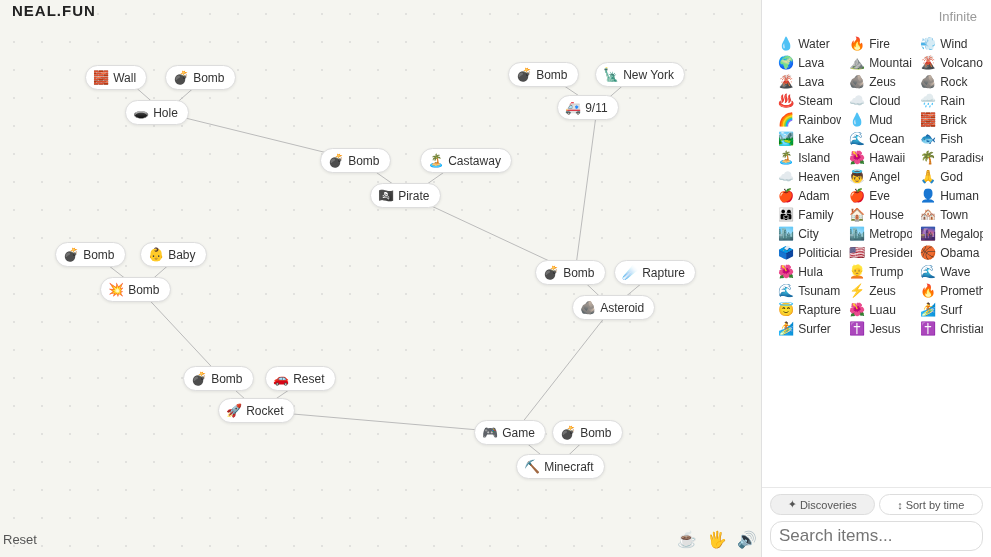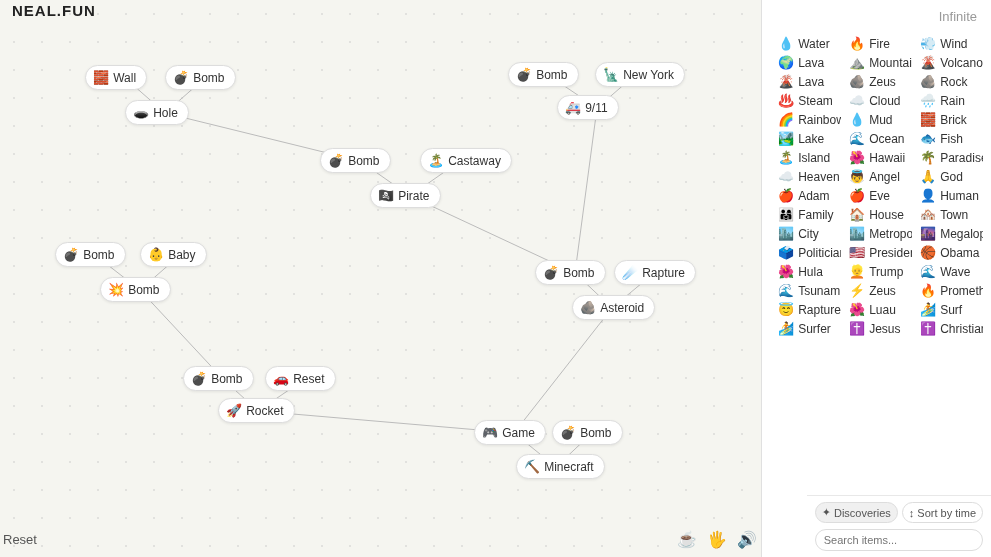--- a/index.html
+++ b/index.html
@@ -165,21 +165,21 @@
 
     .footer-tab.active {
       background: #f0f0f0;
     }
 
     .search-box {
       width: 100%;
       padding: 4px 8px;
       border: 1px solid #ddd;
       border-radius: 12px;
-      font-size: 11px;
+      font-size: 17px;
       color: #888;
       outline: none;
     }
   </style>
 </head>
 <body>
 
 <div id="canvas-area">
   <div class="dot-bg"></div>
 

